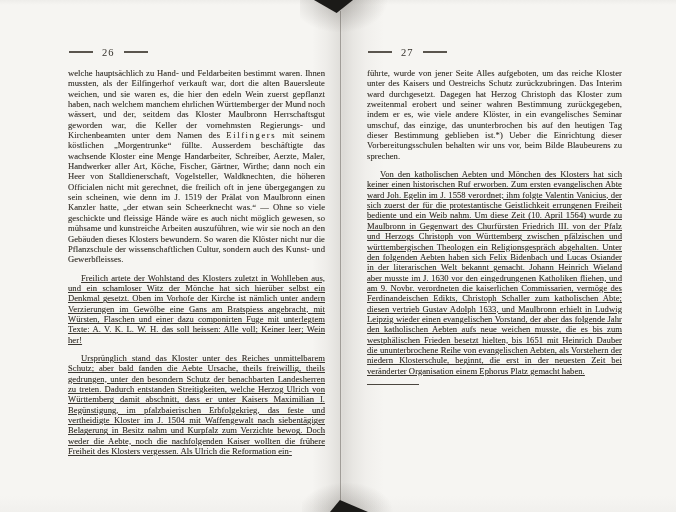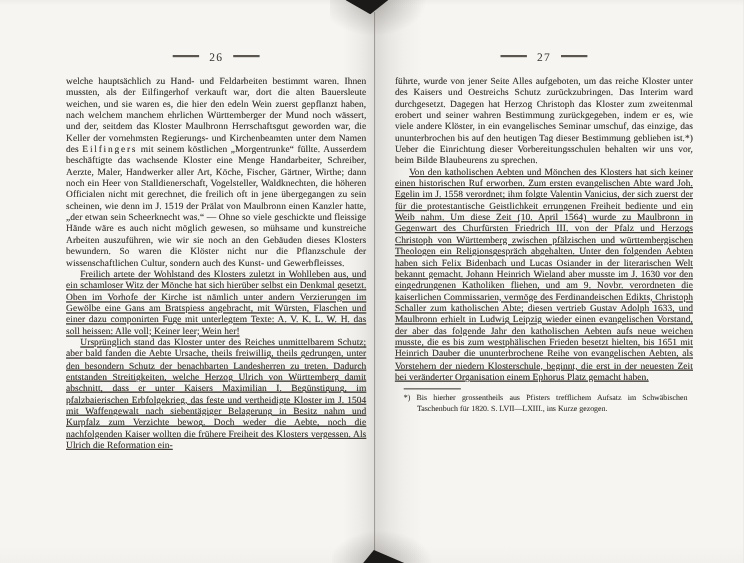--- a/index.html
+++ b/index.html
@@ -64,21 +64,20 @@
     top: 0; height: 100%;
   }
   .page-left  { left: 0;     width: 345px; }
   .page-right { left: 327px; width: 331px; }
 
   .text-col { position: relative; }
   .page-left  .text-col { margin: 42px 12px 0 60px; width: 273px; }
   .page-right .text-col { margin: 42px 12px 0 32px; width: 271px; }
 
   .page-header {
-    text-align: center;
     margin-bottom: 8px;
     white-space: nowrap;
   }
   .page-number {
     display: inline-block;
     font-size: 10.5px;
     letter-spacing: 1px;
     color: #36322c;
   }
   .header-rule {
@@ -89,21 +88,21 @@
     margin: 0 9px;
   }
 
   .page-text {
     font-size: 8.6px;
     line-height: 10.35px;
     text-align: justify;
     letter-spacing: 0.05px;
     text-shadow: 0 0 0.4px rgba(58,54,47,0.45);
   }
-  .page-text p.para { margin: 0; }
+  .page-text p.para { margin: 8px; }
   .page-text p.para.indent { text-indent: 13px; text-decoration: underline; }
   .sperr { letter-spacing: 1.6px; }
 
   
   .footnote {
     margin-top: 6px;
     margin-left: 8px;
     width: 258px;
   }
   .footnote-rule {
@@ -150,18 +149,17 @@
     <div class="text-col">
       <div class="page-header">
         <span class="header-rule"></span><span class="page-number">27</span><span class="header-rule"></span>
       </div>
       <div class="page-text">
           <p class="para">führte, wurde von jener Seite Alles aufgeboten, um das reiche Kloster unter des Kaisers und Oestreichs Schutz zurückzubringen. Das Interim ward durchgesetzt. Dagegen hat Herzog Christoph das Kloster zum zweitenmal erobert und seiner wahren Bestimmung zurückgegeben, indem er es, wie viele andere Klöster, in ein evangelisches Seminar umschuf, das einzige, das ununterbrochen bis auf den heutigen Tag dieser Bestimmung geblieben ist.*) Ueber die Einrichtung dieser Vorbereitungsschulen behalten wir uns vor, beim Bilde Blaubeurens zu sprechen.</p>
           <p class="para indent">Von den katholischen Aebten und Mönchen des Klosters hat sich keiner einen historischen Ruf erworben. Zum ersten evangelischen Abte ward Joh. Egelin im J. 1558 verordnet; ihm folgte Valentin Vanicius, der sich zuerst der für die protestantische Geistlichkeit errungenen Freiheit bediente und ein Weib nahm. Um diese Zeit (10. April 1564) wurde zu Maulbronn in Gegenwart des Churfürsten Friedrich III. von der Pfalz und Herzogs Christoph von Württemberg zwischen pfälzischen und württembergischen Theologen ein Religionsgespräch abgehalten. Unter den folgenden Aebten haben sich Felix Bidenbach und Lucas Osiander in der literarischen Welt bekannt gemacht. Johann Heinrich Wieland aber musste im J. 1630 vor den eingedrungenen Katholiken fliehen, und am 9. Novbr. verordneten die kaiserlichen Commissarien, vermöge des Ferdinandeischen Edikts, Christoph Schaller zum katholischen Abte; diesen vertrieb Gustav Adolph 1633, und Maulbronn erhielt in Ludwig Leipzig wieder einen evangelischen Vorstand, der aber das folgende Jahr den katholischen Aebten aufs neue weichen musste, die es bis zum westphälischen Frieden besetzt hielten, bis 1651 mit Heinrich Dauber die ununterbrochene Reihe von evangelischen Aebten, als Vorstehern der niedern Klosterschule, beginnt, die erst in der neuesten Zeit bei veränderter Organisation einem Ephorus Platz gemacht haben.</p>
         </div>
       <div class="footnote">
         <div class="footnote-rule"></div>
-        <div class="footnote-text">*) Bis hierher grossentheils aus Pfisters trefflichem Aufsatz im Schwäbischen Taschenbuch für 1820. S. LVII—LXIII., ins Kurze gezogen.</div>
       </div>
     </div>
   </div>
 
 </div>
 
 </body></html>

